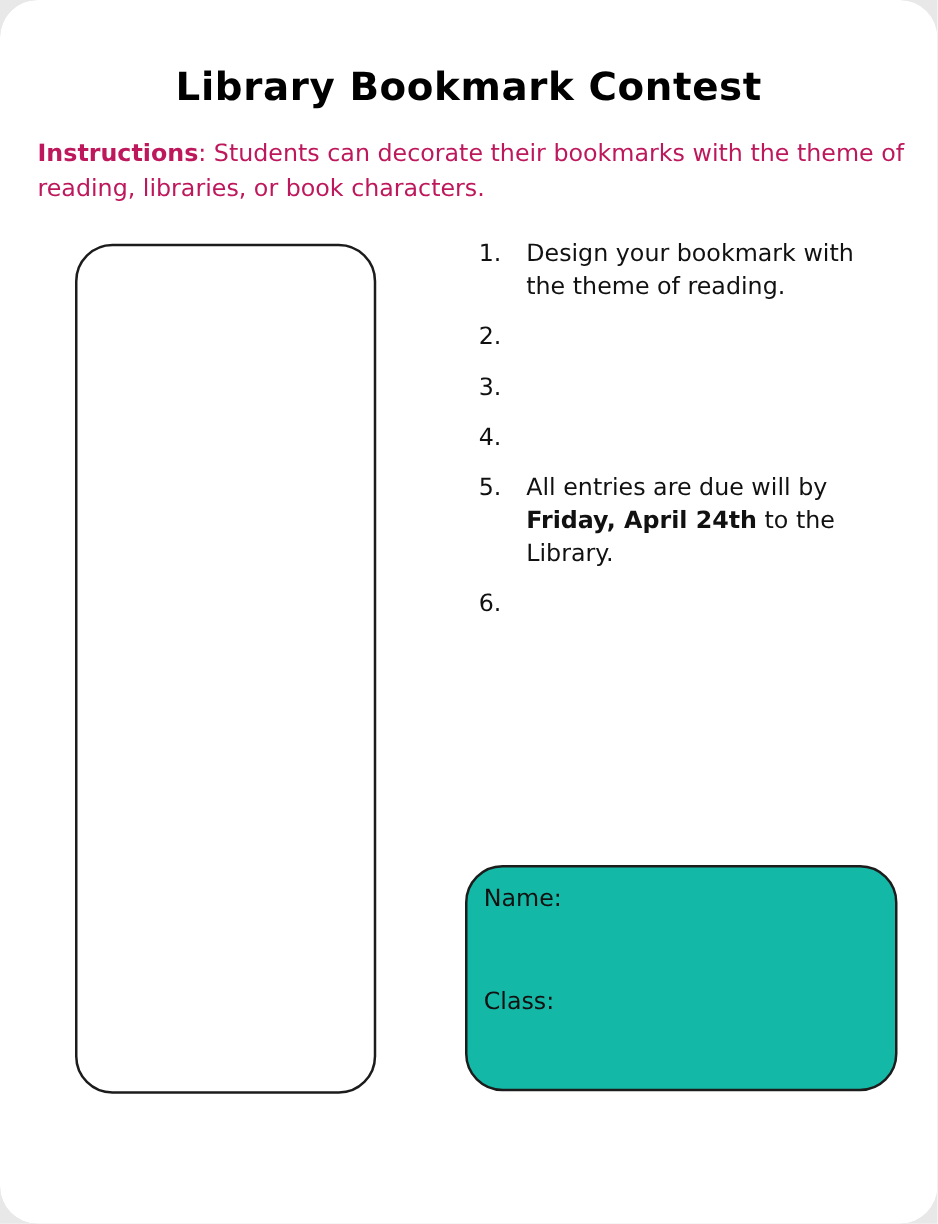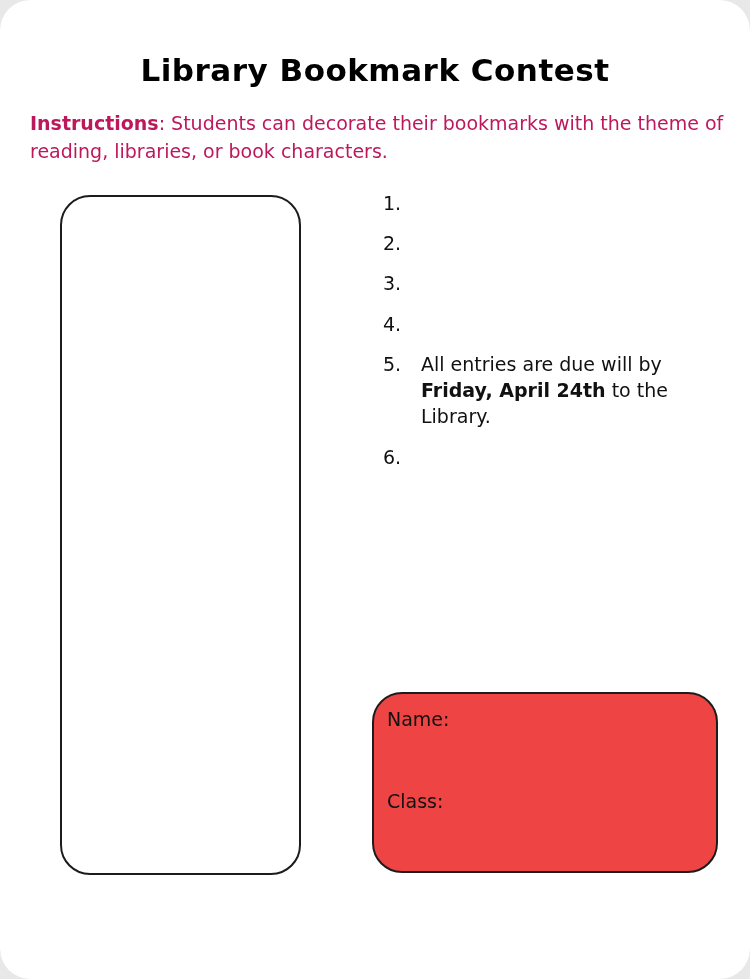--- a/index.html
+++ b/index.html
@@ -69,21 +69,21 @@
   .rule-text { flex: 1; }
   .rule-text .bold { font-weight: bold; text-align: right; }
 
   .entry-box {
     position: absolute;
     left: 372px;
     top: 692px;
     width: 346px;
     height: 181px;
     border: 2px solid #1c1c1c;
-    background: #ef4444;
+    background: #14b8a6;
     font-size: 19px;
     color: #111111;
   }
   .entry-name-label {
     position: absolute;
     top: 14px;
     left: 13px;
   }
   .entry-class-label {
     position: absolute;
@@ -101,20 +101,21 @@
   <div class="instructions">
     <span class="bold">Instructions</span><span>: Students can decorate their bookmarks with the theme of reading, libraries, or book characters.</span>
   </div>
 
   <div class="bookmark-box"></div>
 
   <div class="rules">
 
     <div class="rule-item">
       <span class="rule-number">1.</span>
+      <span class="rule-text">Design your bookmark with the theme of reading.</span>
     </div>
 
     <div class="rule-item">
       <span class="rule-number">2.</span>
     </div>
 
     <div class="rule-item">
       <span class="rule-number">3.</span>
     </div>
 

